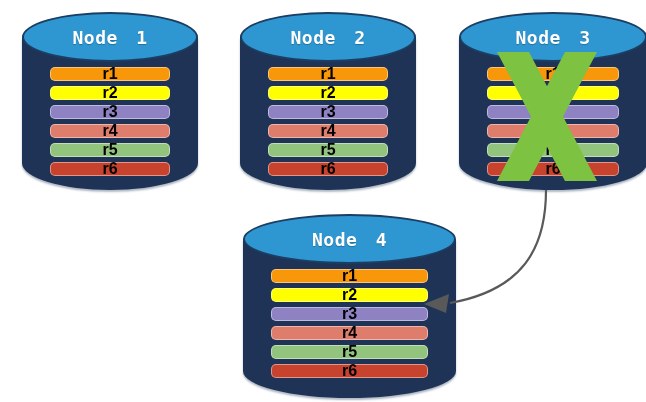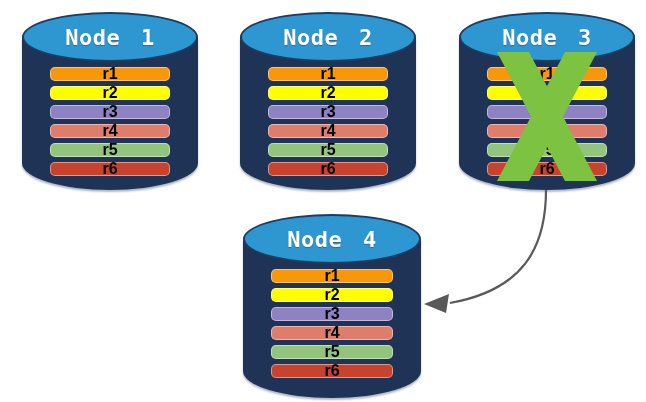--- a/index.html
+++ b/index.html
@@ -16,21 +16,21 @@
     box-shadow:0 2px 2px rgba(30,51,86,0.35);
   }
   .cyl-top{
     position:absolute;left:0;right:0;top:0;height:50px;
     background:#2E97D1;border:2px solid #1C3E63;box-sizing:border-box;
     border-radius:50%;
     display:flex;align-items:center;justify-content:center;
   }
   .node-title{
     color:#ffffff;font-family:"DejaVu Sans Mono",monospace;
-    font-weight:700;font-size:22px;word-spacing:7px;letter-spacing:0.5px;
+    font-weight:700;font-size:18px;word-spacing:7px;letter-spacing:0.5px;
     text-shadow:0 1px 1px rgba(0,0,0,0.25);
   }
   .rows{position:absolute;left:28px;right:28px;top:55px;}
   .row{
     height:12px;margin-bottom:5px;border-radius:5px;
     border:1px solid rgba(255,255,255,0.45);
     display:flex;align-items:center;justify-content:center;
   }
   .row span{
     font-size:16px;font-weight:700;color:#000;line-height:12px;
@@ -90,21 +90,21 @@
         </div>
       <div class="row" style="background: rgb(147, 196, 125);">
           <span>r5</span>
         </div>
       <div class="row" style="background: rgb(199, 67, 45);">
           <span>r6</span>
         </div>
     </div>
   </div>
 
-  <div class="node" style="left:459px;top:12px;">
+  <div class="node" style="left:459px;top:12px;padding-left:12px;">
     <div class="cyl-body"></div>
     <div class="cyl-top">
       <span class="node-title">Node 3</span>
     </div>
     <div class="rows">
       <div class="row" style="background: rgb(247, 151, 9);">
           <span>r1</span>
         </div>
       <div class="row" style="background: rgb(255, 255, 0);">
           <span>r2</span>
@@ -117,21 +117,21 @@
         </div>
       <div class="row" style="background: rgb(147, 196, 125);">
           <span>r5</span>
         </div>
       <div class="row" style="background: rgb(199, 67, 45);">
           <span>r6</span>
         </div>
     </div>
   </div>
 
-  <div class="node big" style="left:243px;top:214px;">
+  <div class="node big" style="left:243px;top:214px;padding-left:35px;">
     <div class="cyl-body"></div>
     <div class="cyl-top">
       <span class="node-title">Node 4</span>
     </div>
     <div class="rows">
       <div class="row" style="background: rgb(247, 151, 9);">
           <span>r1</span>
         </div>
       <div class="row" style="background: rgb(255, 255, 0);">
           <span>r2</span>

